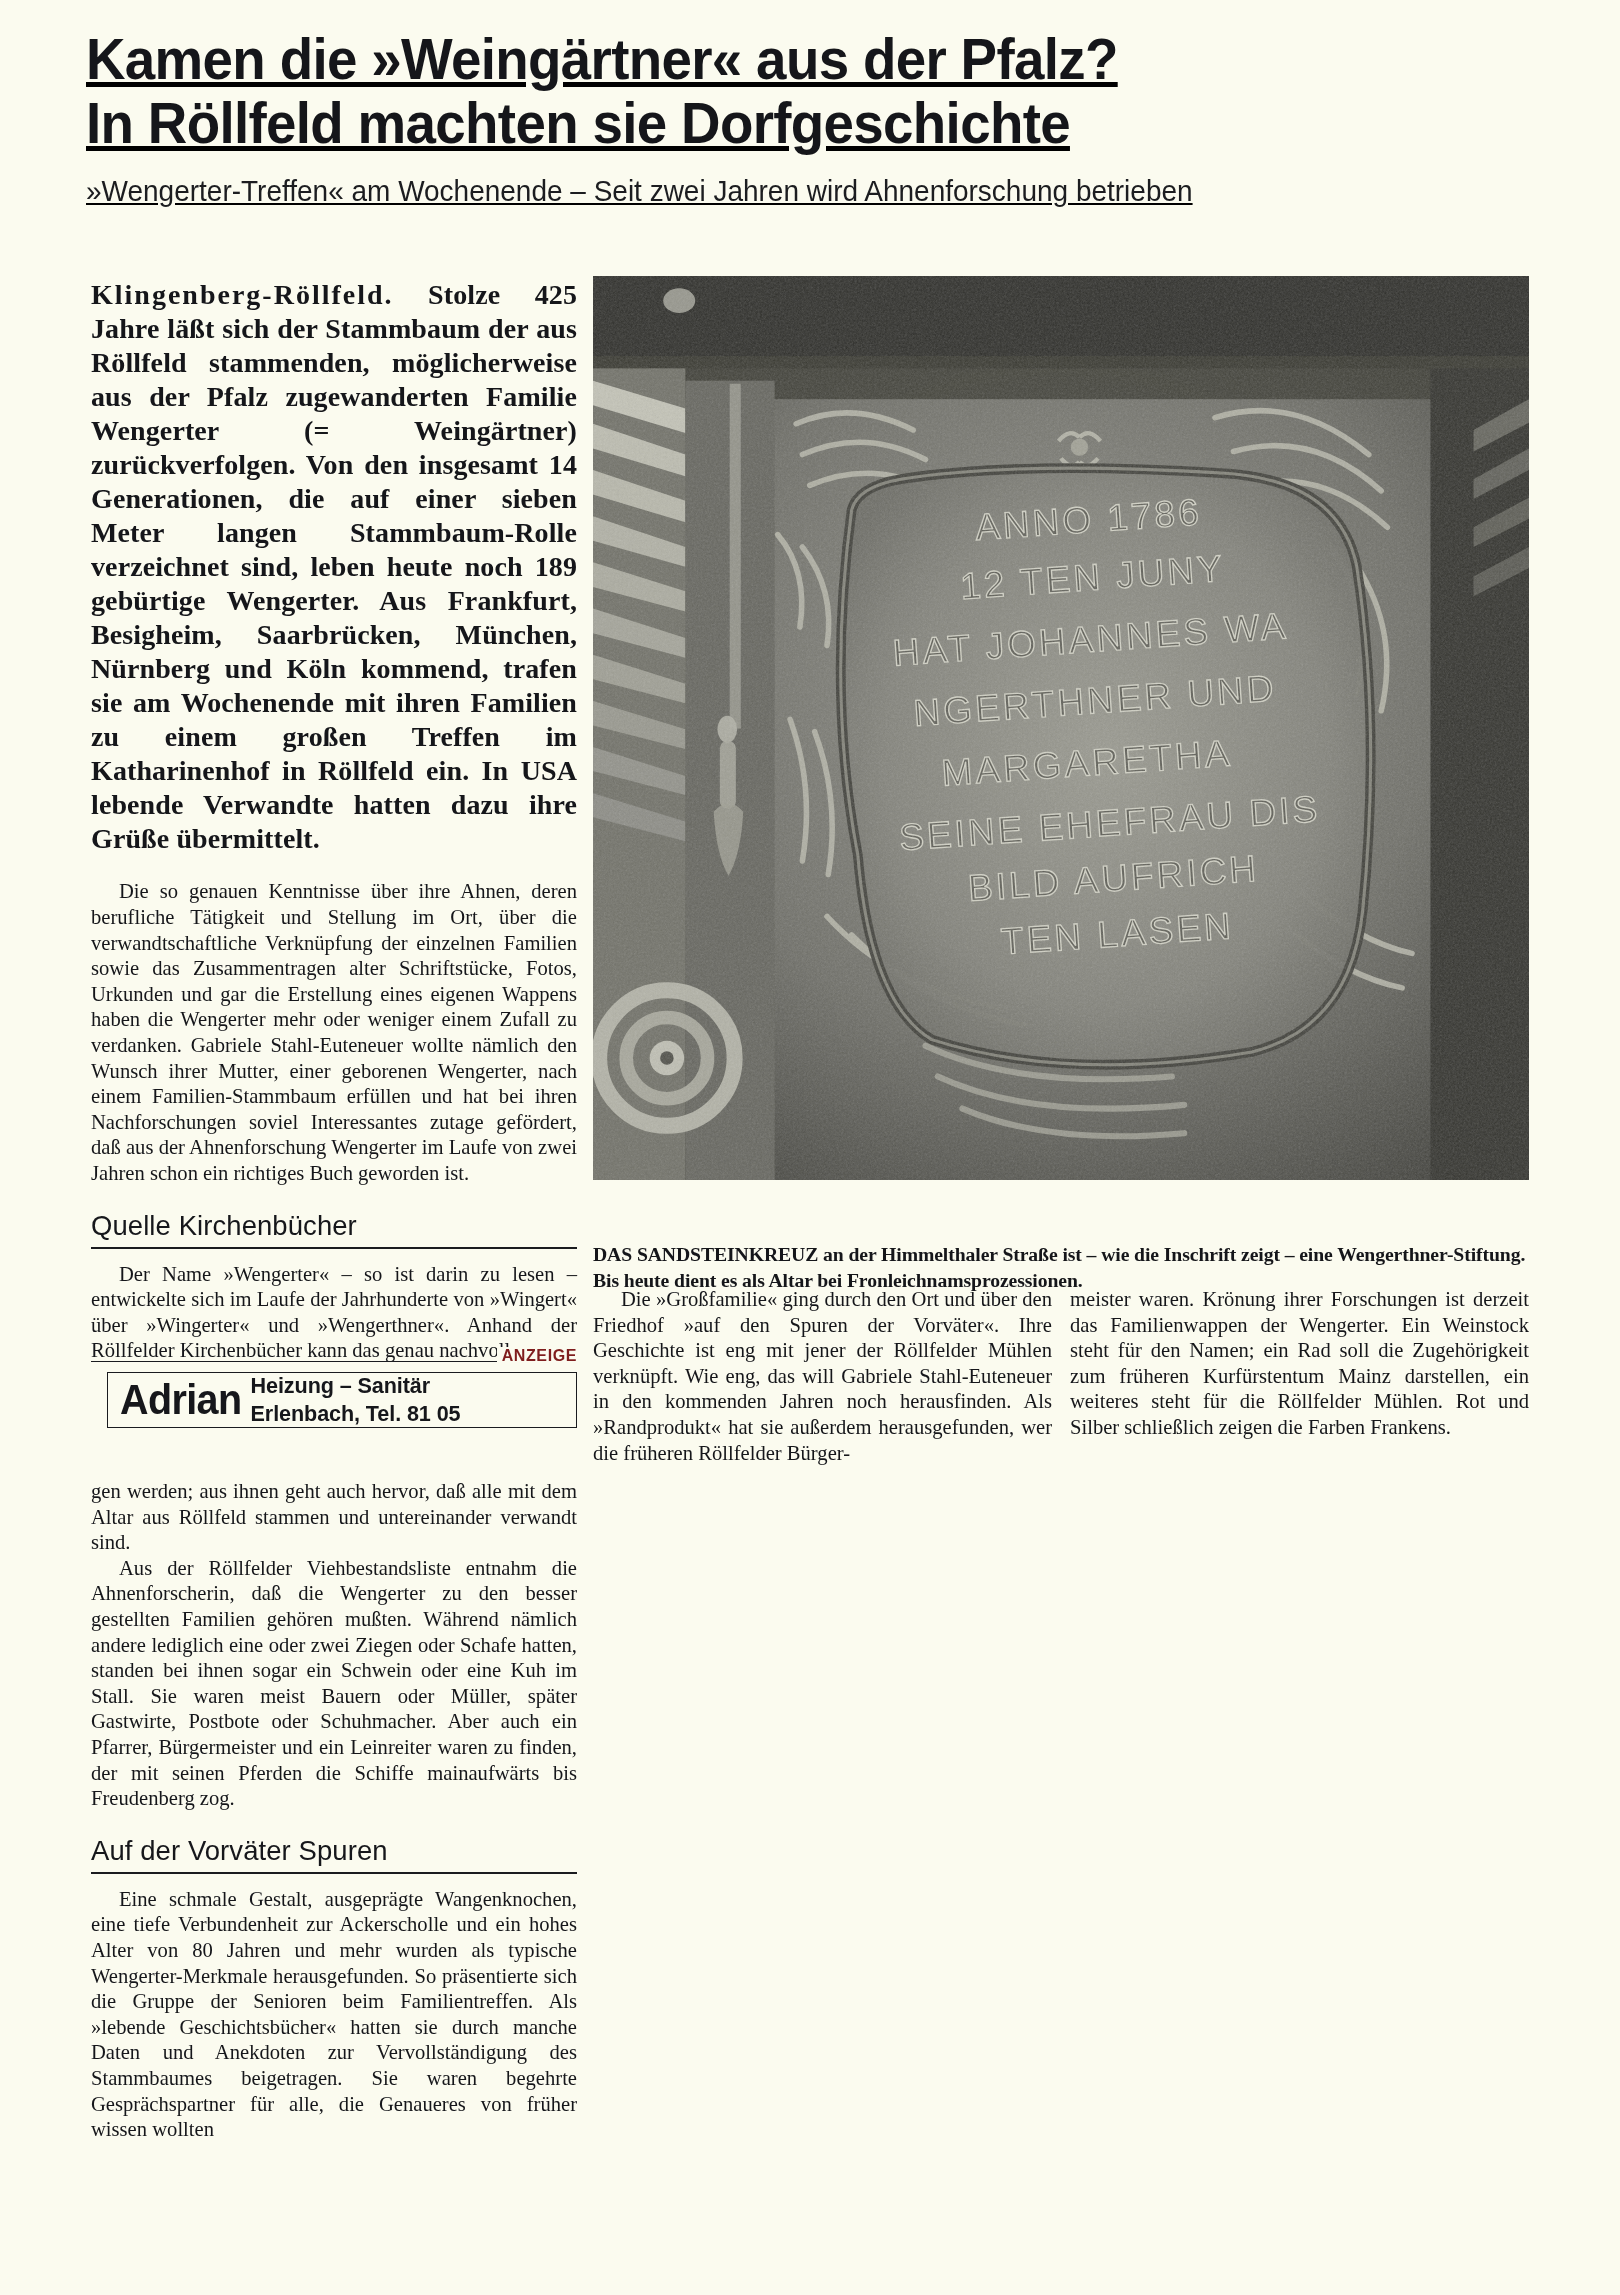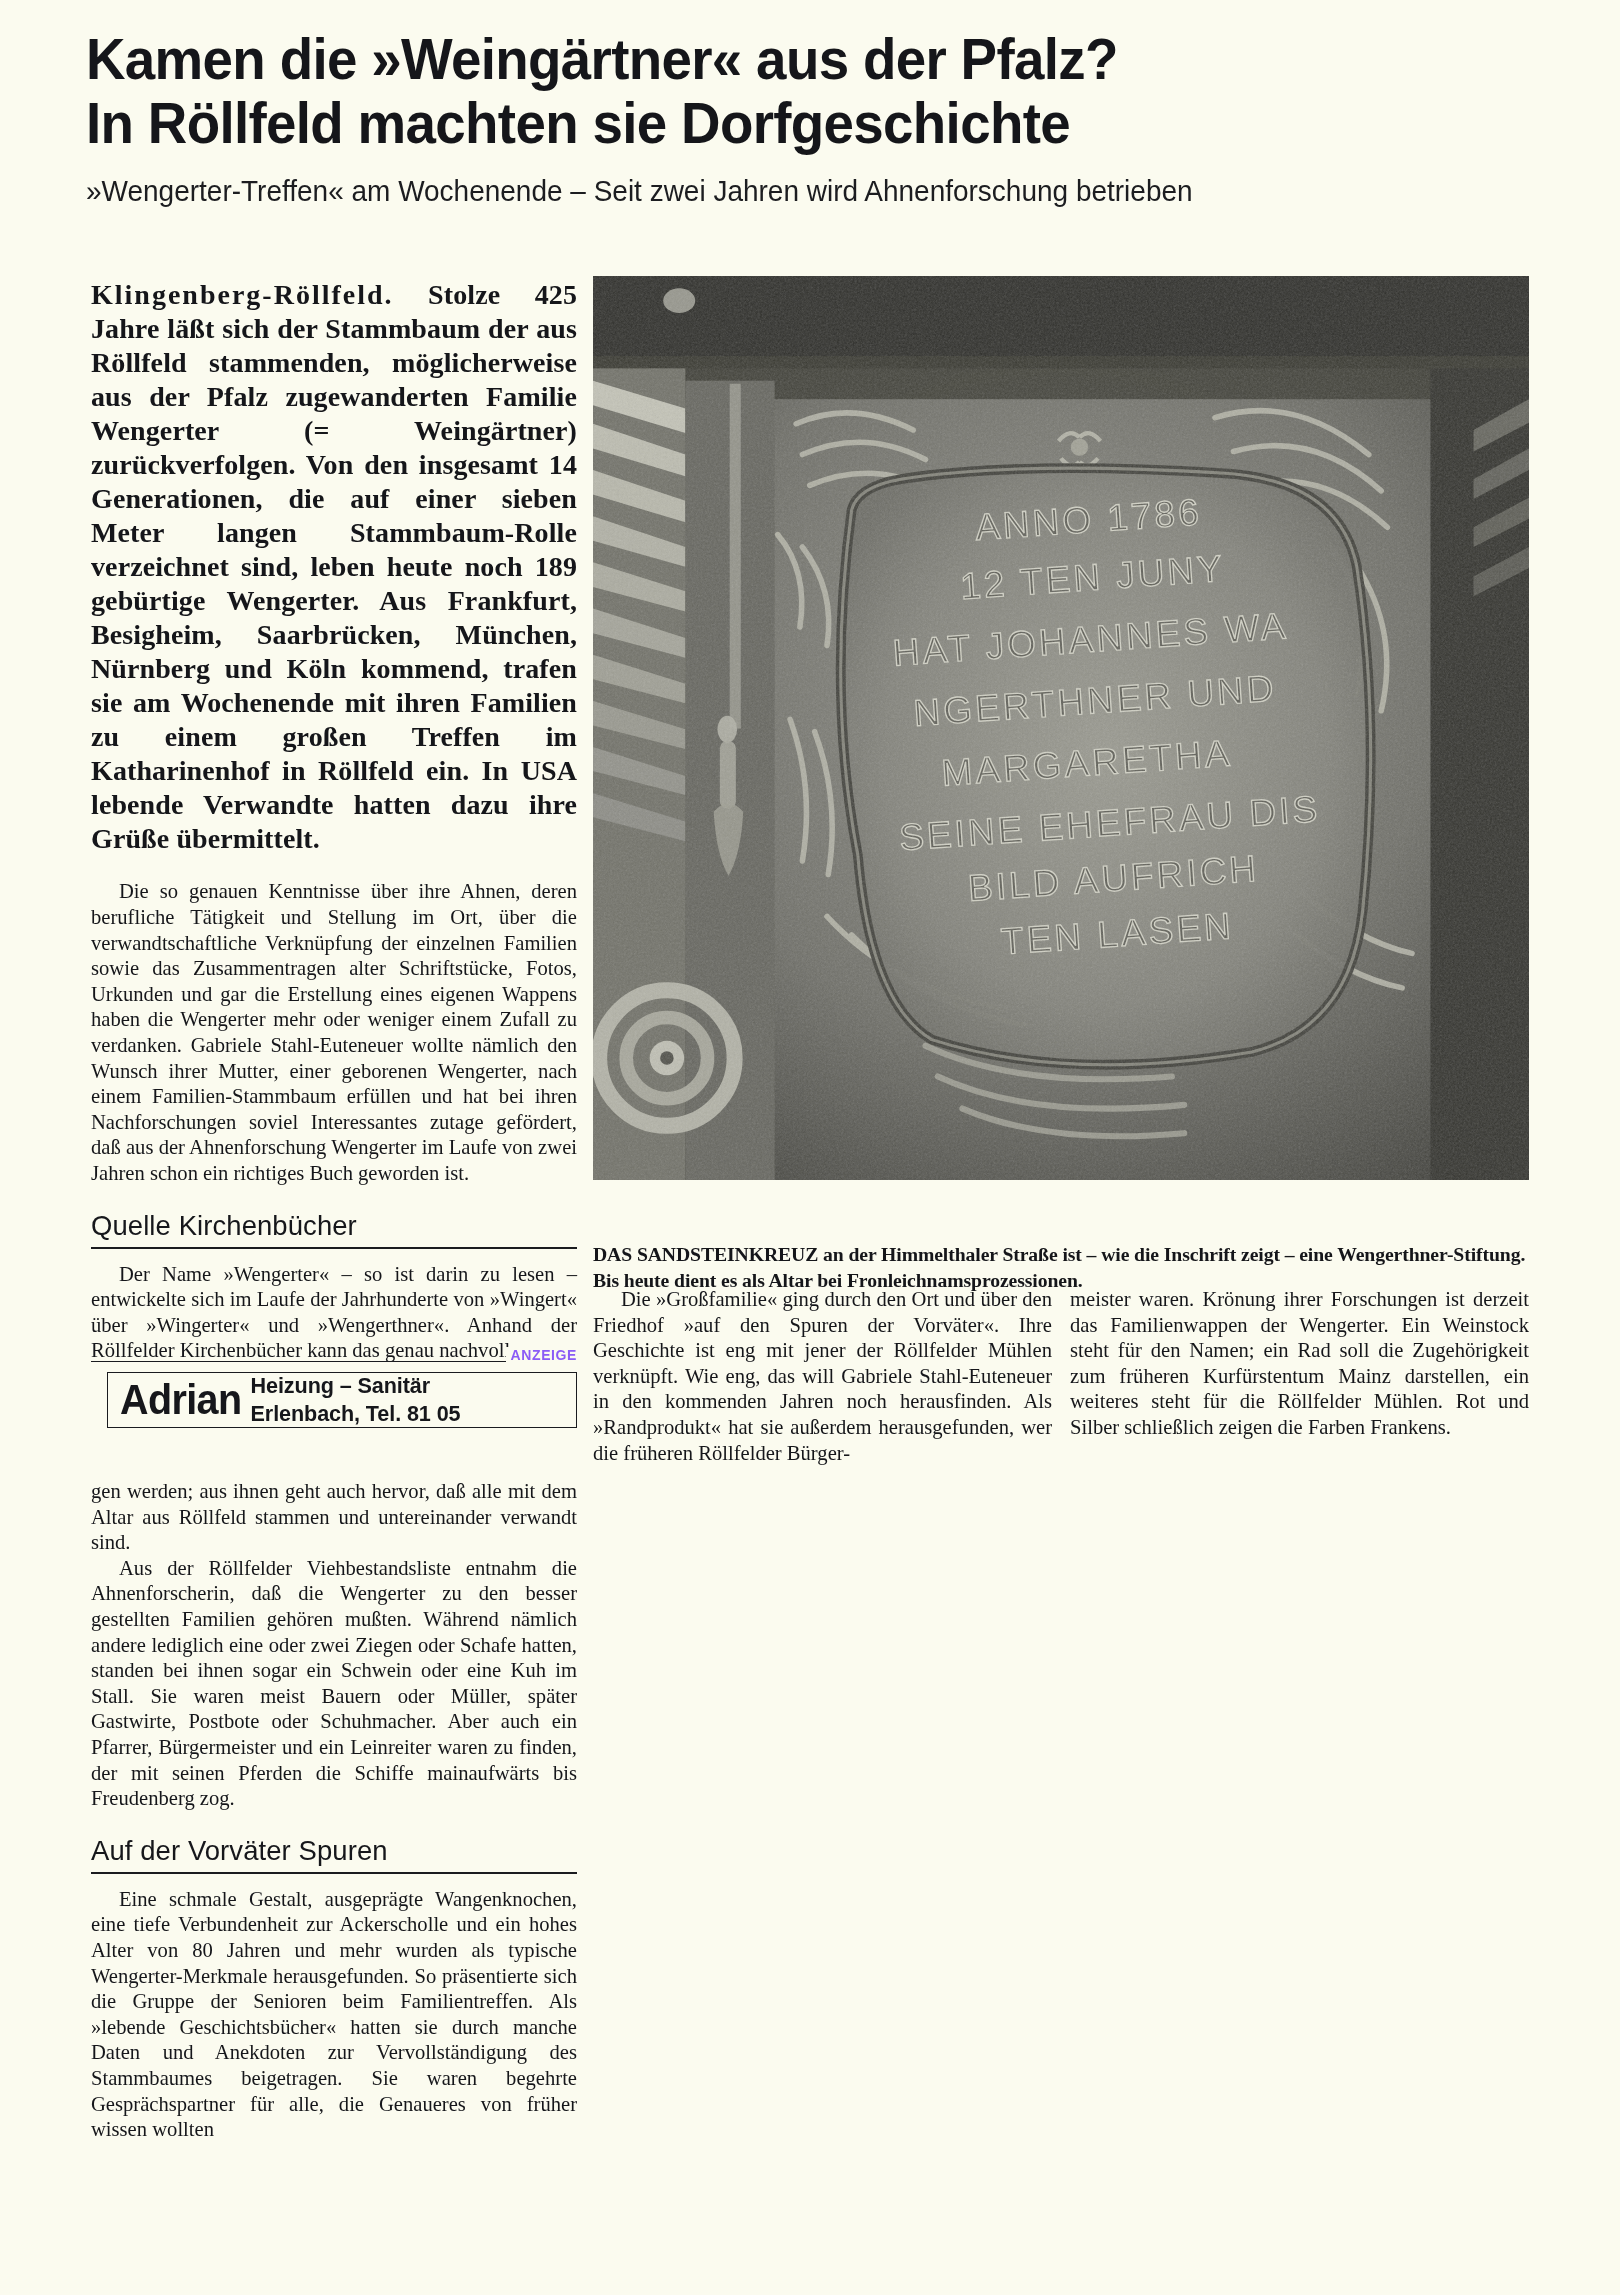--- a/index.html
+++ b/index.html
@@ -18,20 +18,21 @@
     box-sizing: border-box;
     overflow: hidden;
   }
 
   
   .masthead {
     position: absolute;
     left: 86px;
     top: 27px;
     width: 1453px;
+    text-decoration: underline;
   }
   .headline {
     font-family: "Liberation Sans", sans-serif;
     font-weight: bold;
     font-size: 57px;
     line-height: 1.13;
     letter-spacing: -0.7px;
     color: #15161a;
     margin: 0;
     transform: scaleX(0.96);
@@ -158,23 +159,23 @@
     left: 0; right: 0; top: 14px;
     border-top: 1.8px solid #1a1b1f;
   }
   .anzeige-label {
     position: absolute;
     right: 0; top: 0;
     background: #fbfbef;
     padding-left: 4.9px;
     font-family: "Liberation Sans", sans-serif;
     font-weight: bold;
-    font-size: 14px;
+    font-size: 16px;
     letter-spacing: 0.6px;
-    color: #8b5cf6;
+    color: #7f1d1d;
   }
   .ad-box {
     margin-top: 3.7px;
     border: 1.8px solid #1a1b1f;
     height: 56px;
     display: flex;
     align-items: center;
     padding: 0 9.9px 0 12.3px;
     box-sizing: border-box;
     margin-left: 16px;

